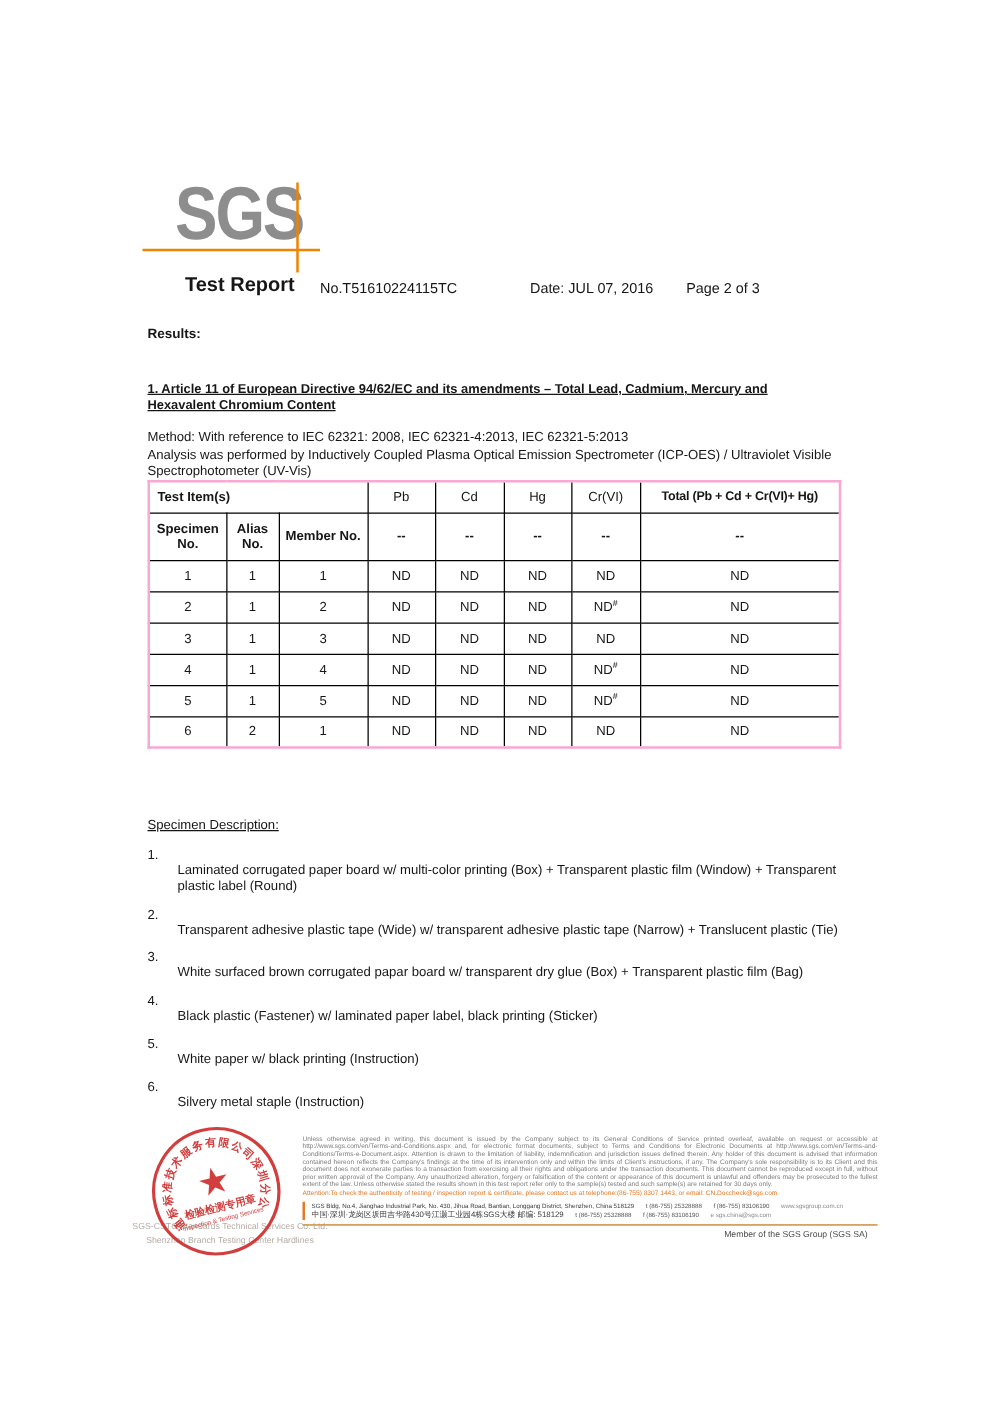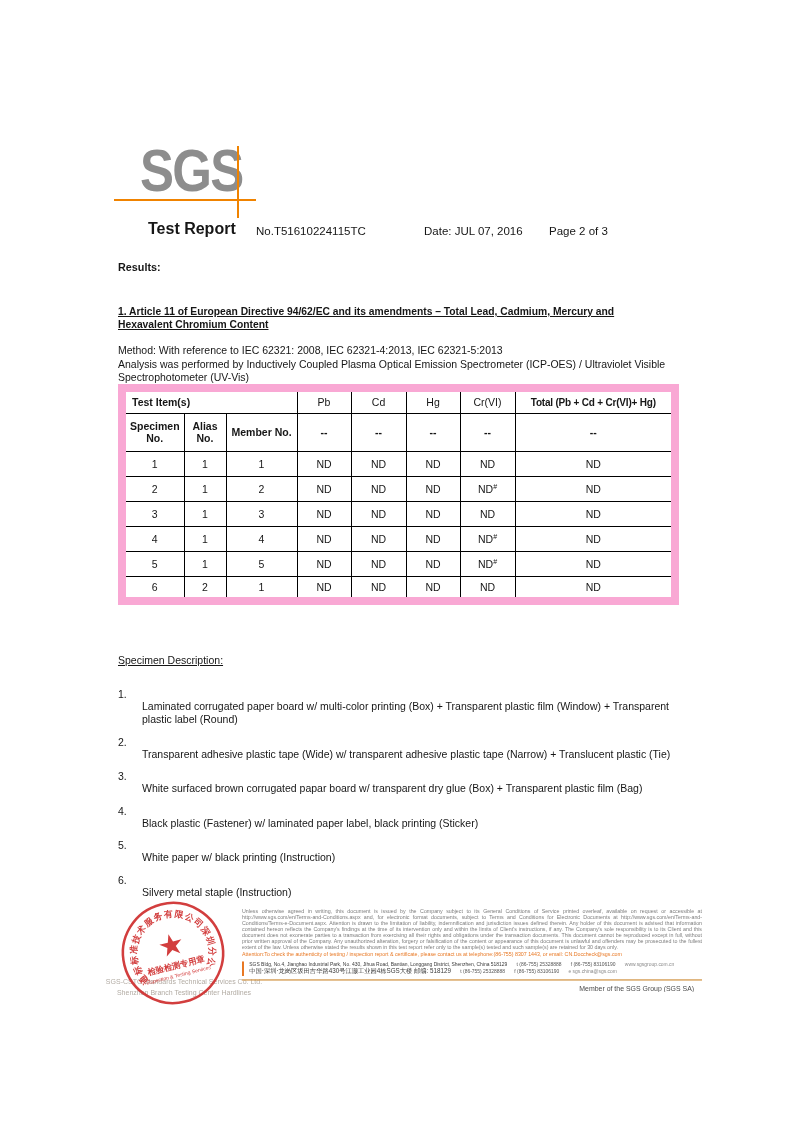--- a/index.html
+++ b/index.html
@@ -28,36 +28,36 @@
     position:absolute;left:118px;top:293px;width:560px;
     font-size:10.3px;font-weight:bold;line-height:13px;
     text-decoration:underline;
     margin-top:12px;
   }
   .method{position:absolute;left:118px;top:344px;width:562px;font-size:10.5px;line-height:13.5px;}
   
   table.results{
     position:absolute;left:118px;top:384px;width:553px;
     border-collapse:collapse;table-layout:fixed;
-    font-size:10.5px;border:8px solid #f9a8d4;
+    font-size:10.5px;border:2px solid #f9a8d4;
   }
   table.results td,table.results th{
     border:1.5px solid #000;text-align:center;vertical-align:middle;
     padding:0 3px;overflow:hidden;font-weight:normal;
   }
   table.results .lbl{text-align:left;padding-left:6px;font-weight:bold;}
   table.results .b{font-weight:bold;}
   table.results .hcell{font-weight:normal;}
   table.results .totalh{font-weight:bold;font-size:10px;letter-spacing:-.2px;white-space:nowrap;padding:0 1px;}
   table.results .subh{font-weight:bold;line-height:12px;padding:0 4px;}
   tr.h25{height:25px;} tr.h24{height:24px;} tr.h38{height:38px;}
   sup{font-size:7px;vertical-align:super;line-height:0;}
   
   .spec{position:absolute;left:118px;top:654px;width:560px;font-size:10.5px;line-height:13px;}
-  .spec-title{text-decoration:underline;margin-bottom:21px;}
+  .spec-title{text-decoration:underline;margin-bottom:11px;}
   .spec-item{display:flex;margin-bottom:9.5px;}
   .spec-item .num{width:24px;flex:0 0 24px;}
   .spec-item .txt{flex:1;margin-top:12px;}
   
   .stamp{position:absolute;left:119px;top:899px;width:108px;height:108px;transform:rotate(-14deg);opacity:.92;z-index:2;}
   .company{
     position:absolute;left:104px;top:976px;width:160px;z-index:1;
     font-size:7px;line-height:11px;color:#b3aca4;text-align:center;white-space:nowrap;
   }
   .fineprint{position:absolute;left:242px;top:908px;width:460px;height:118px;z-index:1;}

